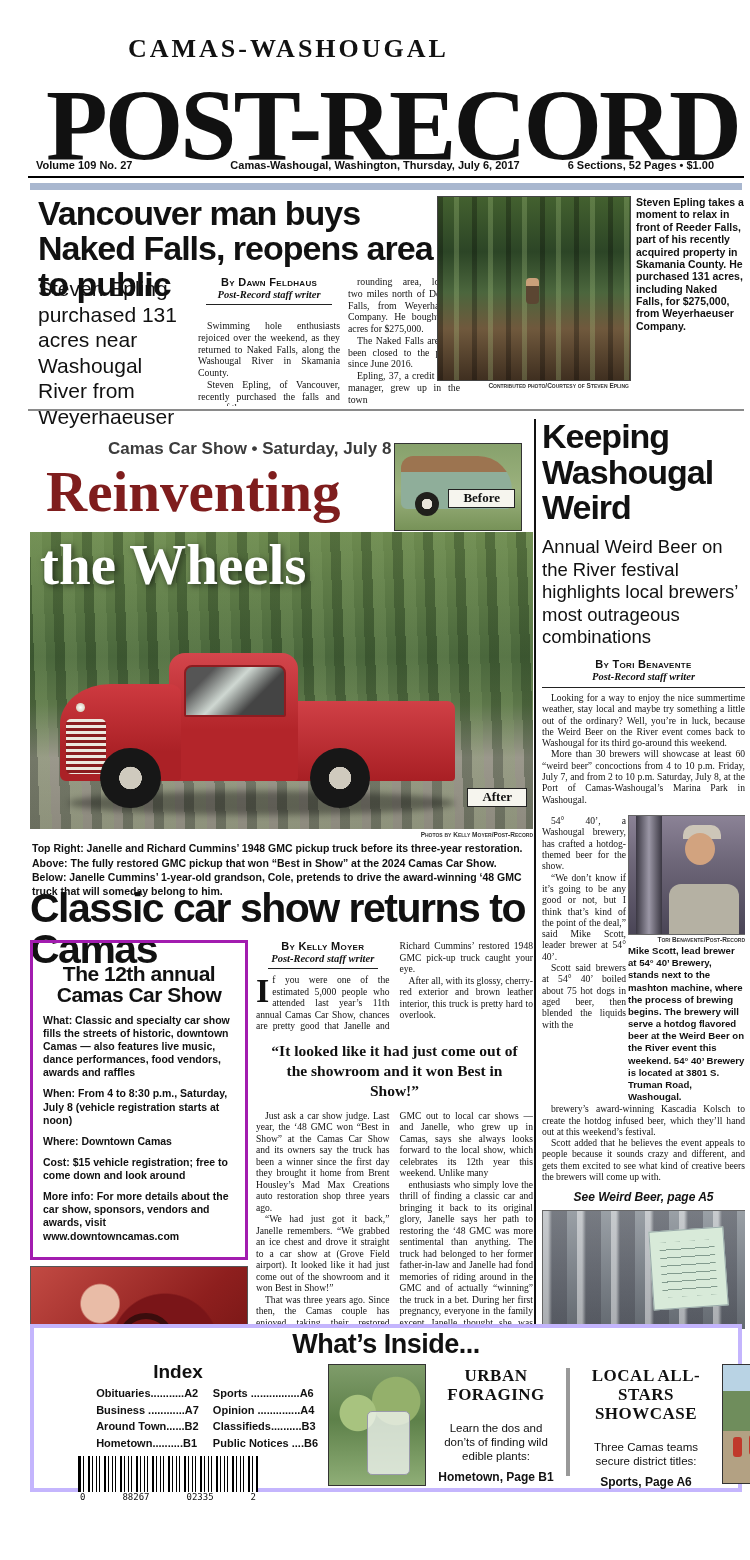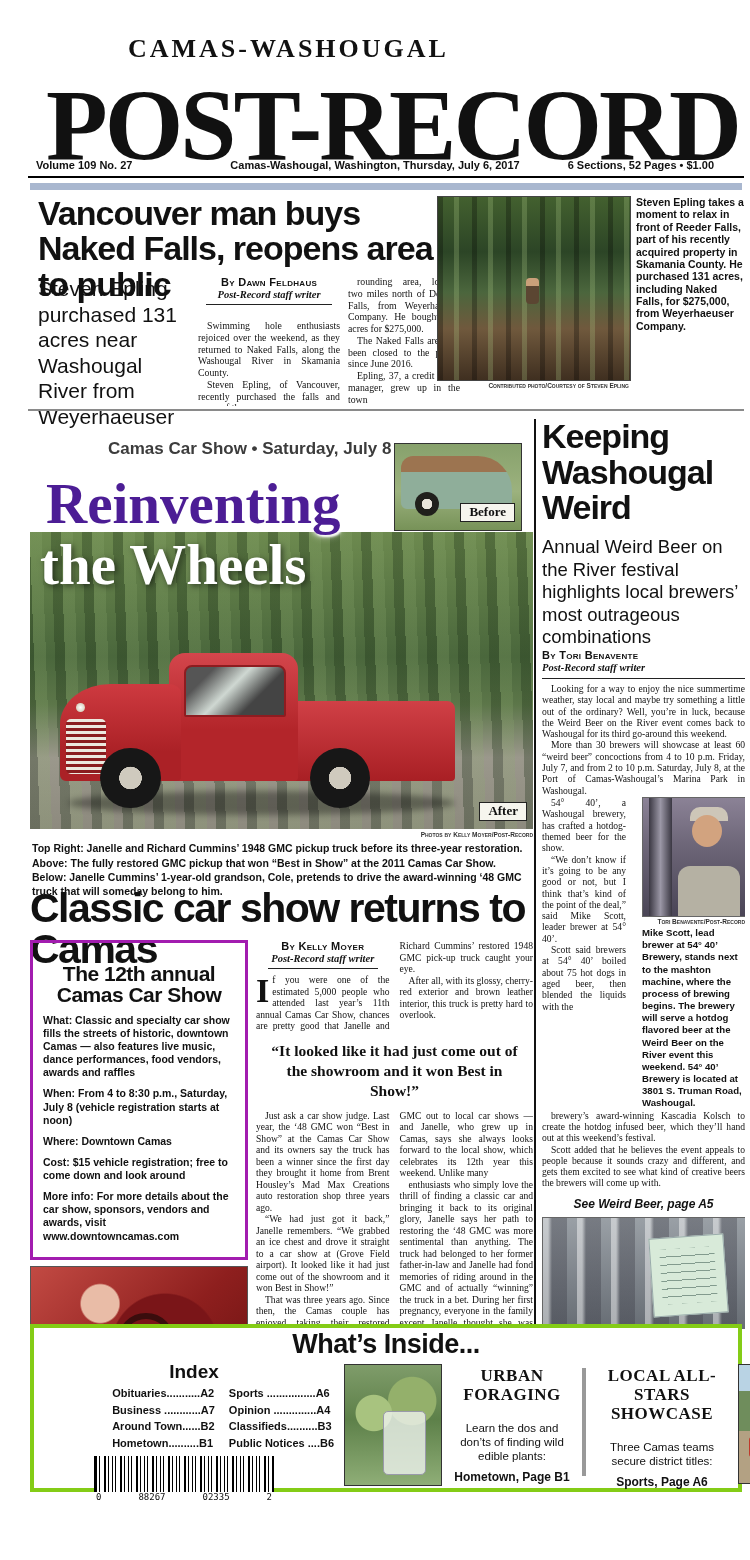--- a/index.html
+++ b/index.html
@@ -36,23 +36,23 @@
   .gray-rule{position:absolute;left:28px;top:409px;width:716px;height:2px;background:#8a8a8a;}
   
   .carshow{position:absolute;left:30px;top:419px;width:503px;height:911px;}
   .cs-kicker{position:absolute;left:78px;top:20px;font:700 17px "Liberation Sans",sans-serif;color:#3c3c3c;}
   .before{position:absolute;left:364px;top:24px;width:126px;height:86px;border:1px solid #333;
           background:linear-gradient(180deg,#87a16c,#9cb27e 55%,#779258);}
   .before .truckold{position:absolute;left:5%;top:14%;width:88%;height:62%;border-radius:12px 34px 6px 6px;
           background:linear-gradient(180deg,#9c7450 0 30%,#8fae9a 30%);}
   .before .truckold:after{content:"";position:absolute;left:12%;bottom:-12%;width:24px;height:24px;border-radius:50%;
           background:radial-gradient(circle,#e8e4da 30%,#20201c 32%);}
-  .photo-tag{position:absolute;right:6px;bottom:8px;background:#f6f5ee;border:1px solid #222;
-             padding:0 8px 1px;font:700 13px "Liberation Serif",serif;}
-  .cs-head1{position:absolute;left:16px;top:52px;font:700 57px "Liberation Serif",serif;color:#4c1d95;z-index:3;
+  .photo-tag{position:absolute;right:6px;bottom:22px;background:#f6f5ee;border:1px solid #222;
+             padding:0 14px 1px;font:700 13px "Liberation Serif",serif;}
+  .cs-head1{position:absolute;left:16px;top:40px;font:700 57px "Liberation Serif",serif;color:#7f1d1d;z-index:3;
             text-shadow:0 0 5px #fff,0 0 9px #fff,2px 2px 2px rgba(255,255,255,.95);}
   .mainphoto{position:absolute;left:0;top:113px;width:503px;height:297px;overflow:hidden;
      background:linear-gradient(180deg,#6d8a4f,#4a673c 42%,#5c7649 58%,#9b988c 76%,#8d8a7e);}
   .mainphoto .trees{position:absolute;inset:0;background:repeating-linear-gradient(88deg,rgba(25,45,20,.30) 0 10px,rgba(142,172,112,.22) 10px 22px,transparent 22px 31px);}
   .cs-head2{position:absolute;left:10px;top:0px;font:700 57px "Liberation Serif",serif;color:#fff;z-index:3;
             text-shadow:2px 2px 6px rgba(0,0,0,.55);}
   .truck{position:absolute;left:6%;bottom:7%;width:80%;height:58%;}
   .truck .shadow{position:absolute;left:2%;bottom:-4%;width:96%;height:14%;background:rgba(0,0,0,.35);border-radius:50%;filter:blur(3px);}
   .truck .bed{position:absolute;left:52%;bottom:16%;width:46%;height:46%;background:linear-gradient(180deg,#d04046,#a81f24);border-radius:4px 8px 4px 4px;}
   .truck .cab{position:absolute;left:27%;bottom:16%;width:32%;height:74%;background:linear-gradient(180deg,#d4464c,#b3252a 60%);border-radius:16px 16px 4px 4px;}
@@ -84,46 +84,46 @@
   .article p{margin:0;font:9.6px/1.2 "Liberation Serif",serif;text-align:justify;text-indent:9px;}
   .dropcap{float:left;font:700 34px/0.82 "Liberation Serif",serif;padding:3px 3px 0 0;}
   .pfirst{text-indent:0 !important;}
   .pullquote{column-span:all;text-align:center;font:700 15.5px/1.3 "Liberation Serif",serif;
              margin:9px 6px;}
   .vdivider{position:absolute;left:534px;top:419px;width:2px;height:908px;background:#111;}
   
   .weird{position:absolute;left:542px;top:419px;width:203px;height:910px;overflow:hidden;}
   .wb-head{font:800 34px/1.05 "Liberation Sans",sans-serif;letter-spacing:-1px;}
   .wb-deck{font:400 18.5px/1.22 "Liberation Sans",sans-serif;margin-top:10px;}
-  .wb-by{}
+  .wb-by{text-align:center;margin-top:9px;}
   .wb-rule{height:1px;background:#222;margin:5px 0 4px;}
   .weird p.body{margin:0;font:9.6px/1.18 "Liberation Serif",serif;text-align:justify;text-indent:9px;}
-  .wb-media{display:flex;gap:16px;margin-top:1px;}
+  .wb-media{display:flex;gap:2px;margin-top:10px;}
   .wb-mtext{width:84px;flex:0 0 84px;}
   .wb-mright{flex:1;}
   .brewerphoto{width:100%;height:118px;position:relative;overflow:hidden;border:1px solid #666;
      background:linear-gradient(180deg,#8b8296,#6d6678 40%,#4a4556);}
   .brewerphoto .tank{position:absolute;left:6%;top:0;width:22%;height:100%;
      background:linear-gradient(90deg,#3a3742,#9b97a6 50%,#3a3742);}
   .brewerphoto .head{position:absolute;left:48%;top:14%;width:30px;height:32px;border-radius:50%;background:#d2a37f;}
   .brewerphoto .cap{position:absolute;left:46%;top:8%;width:38px;height:14px;border-radius:10px 10px 0 0;background:#cdc6b8;}
   .brewerphoto .torso{position:absolute;left:34%;bottom:0;width:60%;height:42%;border-radius:12px 12px 0 0;background:#b5b1a3;}
   .pcredit{font:700 6.5px "Liberation Sans",sans-serif;font-variant:small-caps;color:#333;text-align:right;margin:1px 0 2px;}
   .wb-cap{font:700 9.6px/1.27 "Liberation Sans",sans-serif;}
   .wb-jump{text-align:center;font:italic 700 12px "Liberation Sans",sans-serif;margin:8px 0 6px;}
   .machinephoto{width:100%;height:128px;position:relative;overflow:hidden;border:1px solid #666;
      background:linear-gradient(180deg,#9aa0a6,#7c8289 50%,#5f656c);}
   .machinephoto .pipes{position:absolute;inset:0;background:repeating-linear-gradient(90deg,rgba(255,255,255,.45) 0 5px,rgba(55,55,65,.35) 9px 24px,transparent 24px 34px);}
   .machinephoto .sign{position:absolute;right:10%;top:14%;width:36%;height:60%;background:#d8ead9;border:1px solid #9aa;
      transform:rotate(-4deg);}
   .machinephoto .sign i{position:absolute;inset:14% 12%;background:repeating-linear-gradient(180deg,transparent 0 7px,rgba(60,90,80,.55) 7px 8px);}
   
-  .inside{position:absolute;left:30px;top:1324px;width:712px;height:168px;border:4px solid #84cc16;box-sizing:border-box;background:#fff;}
+  .inside{position:absolute;left:30px;top:1324px;width:712px;height:168px;border:4px solid #c4b5fd;box-sizing:border-box;background:#fff;}
   .wi-title{text-align:center;font:800 27px/1 "Liberation Sans",sans-serif;margin-top:3px;letter-spacing:-.5px;}
-  .wi-row{display:flex;padding:2px 20px 0;gap:10px;align-items:flex-start;}
+  .wi-row{display:flex;padding:2px 4px 0;gap:10px;align-items:flex-start;}
   .wi-index{width:280px;flex:0 0 280px;}
   .wi-index h3{margin:1px 0 2px;text-align:center;font:800 19px "Liberation Sans",sans-serif;}
   .wi-cols{display:flex;gap:14px;justify-content:flex-end;}
   .wi-cols div{font:700 11px/1.5 "Liberation Sans",sans-serif;white-space:pre-line;}
   .barcode{margin:5px 0 0 40px;width:180px;}
   .barcode .bars{height:36px;border-left:2px solid #000;border-right:2px solid #000;
      background:repeating-linear-gradient(90deg,#000 0 1.5px,#fff 1.5px 3.5px,#000 3.5px 4.5px,#fff 4.5px 8px,#000 8px 10.5px,#fff 10.5px 12px,#000 12px 12.8px,#fff 12.8px 16px);}
   .barcode .nums{display:flex;justify-content:space-between;font:9px "DejaVu Sans Mono",monospace;padding:0 2px;}
   .wi-photo{border:1px solid #333;position:relative;overflow:hidden;}
   .veggie{width:96px;height:120px;flex:0 0 96px;margin-top:4px;
@@ -205,21 +205,21 @@
           <div class="grille"></div>
           <div class="light"></div>
         <div class="w1"></div>
           <div class="w2"></div>
       </div>
       <div class="photo-tag">After</div>
     </div>
     <div class="cs-credit">Photos by Kelly Moyer/Post-Record</div>
     <div class="cs-caps">
       <p>Top Right: Janelle and Richard Cummins’ 1948 GMC pickup truck before its three-year restoration.</p>
-      <p>Above: The fully restored GMC pickup that won “Best in Show” at the 2011 Camas Car Show.</p>
+      <p>Above: The fully restored GMC pickup that won “Best in Show” at the 2024 Camas Car Show.</p>
       <p>Below: Janelle Cummins’ 1-year-old grandson, Cole, pretends to drive the award-winning ‘48 GMC truck that will someday belong to him.</p>
     </div>
     <div class="cs-head3">Classic car show returns to Camas</div>
 
     <div class="cs-row">
       <div class="infocol">
         <div class="infobox">
           <div class="ib-title">The 12th annual Camas Car Show</div>
           <p class="ib-item"><b>What:</b> <span>Classic and specialty car show fills the streets of historic, downtown Camas — also features live music, dance performances, food vendors, awards and raffles</span></p>
           <p class="ib-item"><b>When:</b> <span>From 4 to 8:30 p.m., Saturday, July 8 (vehicle registration starts at noon)</span></p>

